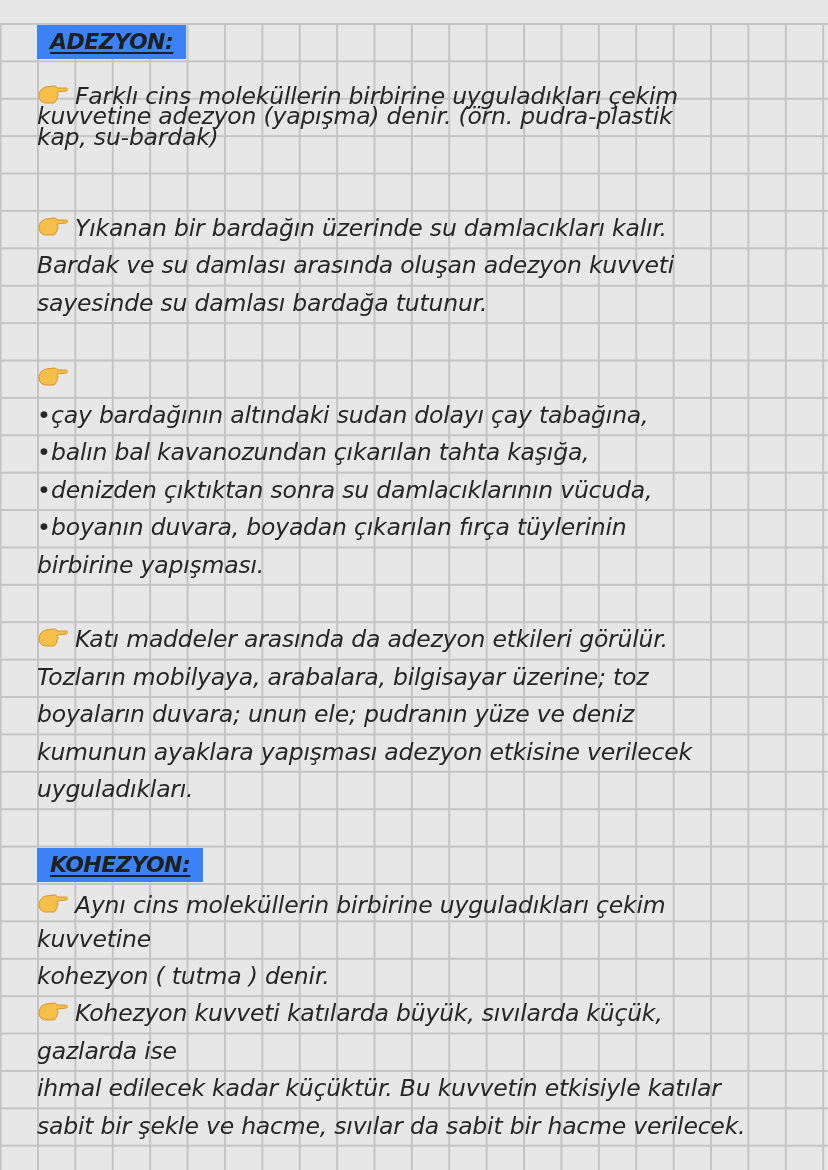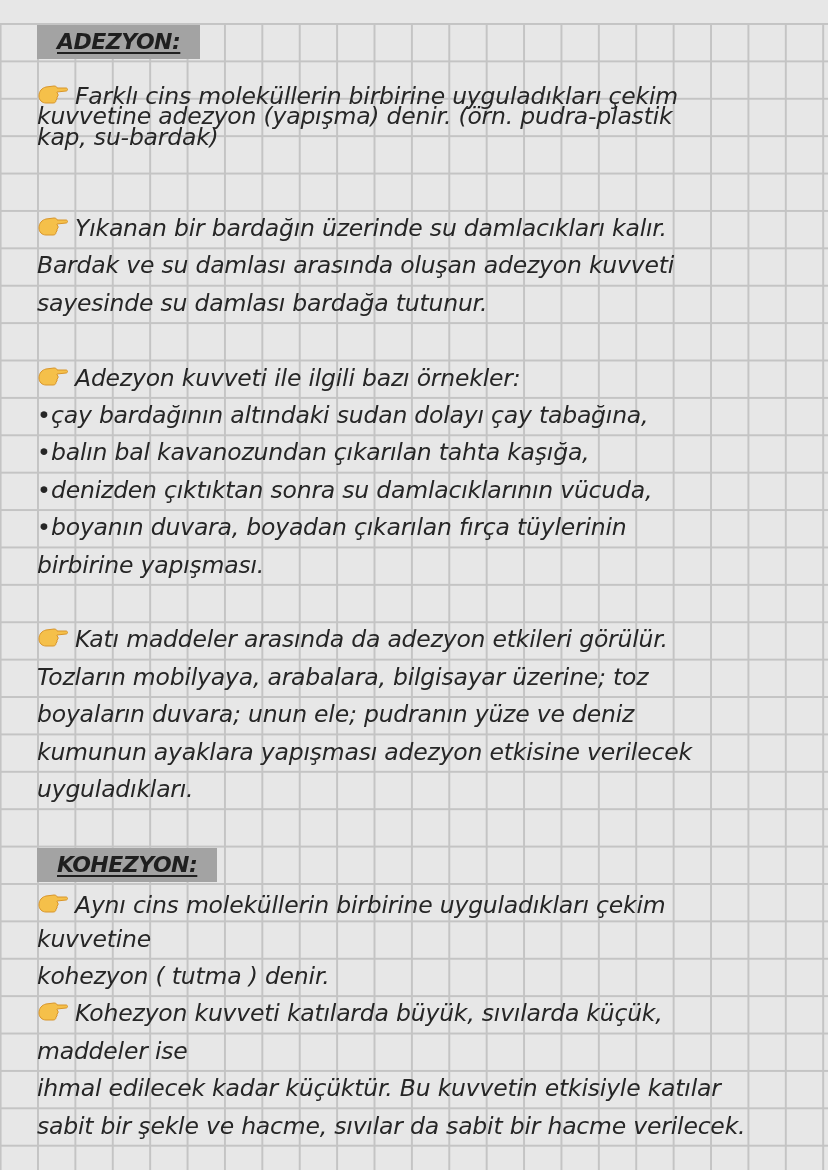--- a/index.html
+++ b/index.html
@@ -24,22 +24,22 @@
       position: absolute; left: 37px; height: 37.4px; line-height: 37.4px;
       white-space: nowrap;
       font-family: "DejaVu Sans", sans-serif;
       font-style: italic;
       font-size: 23.5px;
       color: #262626;
       letter-spacing: -0.2px;
     }
     .heading {
       display: inline-block;
-      background: #a3a3a3;
-      padding: 0 20px;
+      background: #3b82f6;
+      padding: 0 13px;
       height: 34px; line-height: 34px; margin-top: 2px;
       font-family: "DejaVu Sans", sans-serif;
       font-style: italic;
       font-weight: bold;
       font-size: 22px;
       color: #1f1f1f;
       text-decoration: underline;
       text-decoration-thickness: 2px;
       text-underline-offset: 3px;
       letter-spacing: -0.5px;
@@ -72,21 +72,21 @@
     <svg class="hand" viewBox="0 0 32 28">
         <path d="M2 14c0-5 3-8 7-9l8-1c2 0 3 1 3 2l9 0c2 0 2 3 0 3l-9 1v1l1 1v2l-1 1v2l-1 1c0 2-1 3-3 3H9c-4 0-7-3-7-7z" fill="#f5c04a" stroke="#d9962a" stroke-width="1"></path>
       </svg><span>Yıkanan bir bardağın üzerinde su damlacıkları kalır.</span>
   </div>
   <div class="row" style="top:224.4px">Bardak ve su damlası arasında oluşan adezyon kuvveti</div>
   <div class="row" style="top:261.8px">sayesinde su damlası bardağa tutunur.</div>
 
   <div class="row" style="top:336.6px">
     <svg class="hand" viewBox="0 0 32 28">
         <path d="M2 14c0-5 3-8 7-9l8-1c2 0 3 1 3 2l9 0c2 0 2 3 0 3l-9 1v1l1 1v2l-1 1v2l-1 1c0 2-1 3-3 3H9c-4 0-7-3-7-7z" fill="#f5c04a" stroke="#d9962a" stroke-width="1"></path>
-      </svg><span>Adezyon kuvveti ile ilgili bazı örnekler:</span>
+      </svg>
   </div>
   <div class="row" style="top:374px">
     <span class="bullet">•</span><span>çay bardağının altındaki sudan dolayı çay tabağına,</span>
   </div>
   <div class="row" style="top:411.4px">
     <span class="bullet">•</span><span>balın bal kavanozundan çıkarılan tahta kaşığa,</span>
   </div>
   <div class="row" style="top:448.8px">
     <span class="bullet">•</span><span>denizden çıktıktan sonra su damlacıklarının vücuda,</span>
   </div>
@@ -115,17 +115,17 @@
       </svg><span>Aynı cins moleküllerin birbirine uyguladıkları çekim</span>
   </div>
   <div class="row" style="top:897.6px">kuvvetine</div>
   <div class="row" style="top:935px">kohezyon ( tutma ) denir.</div>
 
   <div class="row" style="top:972.4px">
     <svg class="hand" viewBox="0 0 32 28">
         <path d="M2 14c0-5 3-8 7-9l8-1c2 0 3 1 3 2l9 0c2 0 2 3 0 3l-9 1v1l1 1v2l-1 1v2l-1 1c0 2-1 3-3 3H9c-4 0-7-3-7-7z" fill="#f5c04a" stroke="#d9962a" stroke-width="1"></path>
       </svg><span>Kohezyon kuvveti katılarda büyük, sıvılarda küçük,</span>
   </div>
-  <div class="row" style="top:1009.8px">maddeler ise</div>
+  <div class="row" style="top:1009.8px">gazlarda ise</div>
   <div class="row" style="top:1047.2px">ihmal edilecek kadar küçüktür. Bu kuvvetin etkisiyle katılar</div>
   <div class="row" style="top:1084.6px">sabit bir şekle ve hacme, sıvılar da sabit bir hacme verilecek.</div>
 
 </div>
 
 </body></html>

